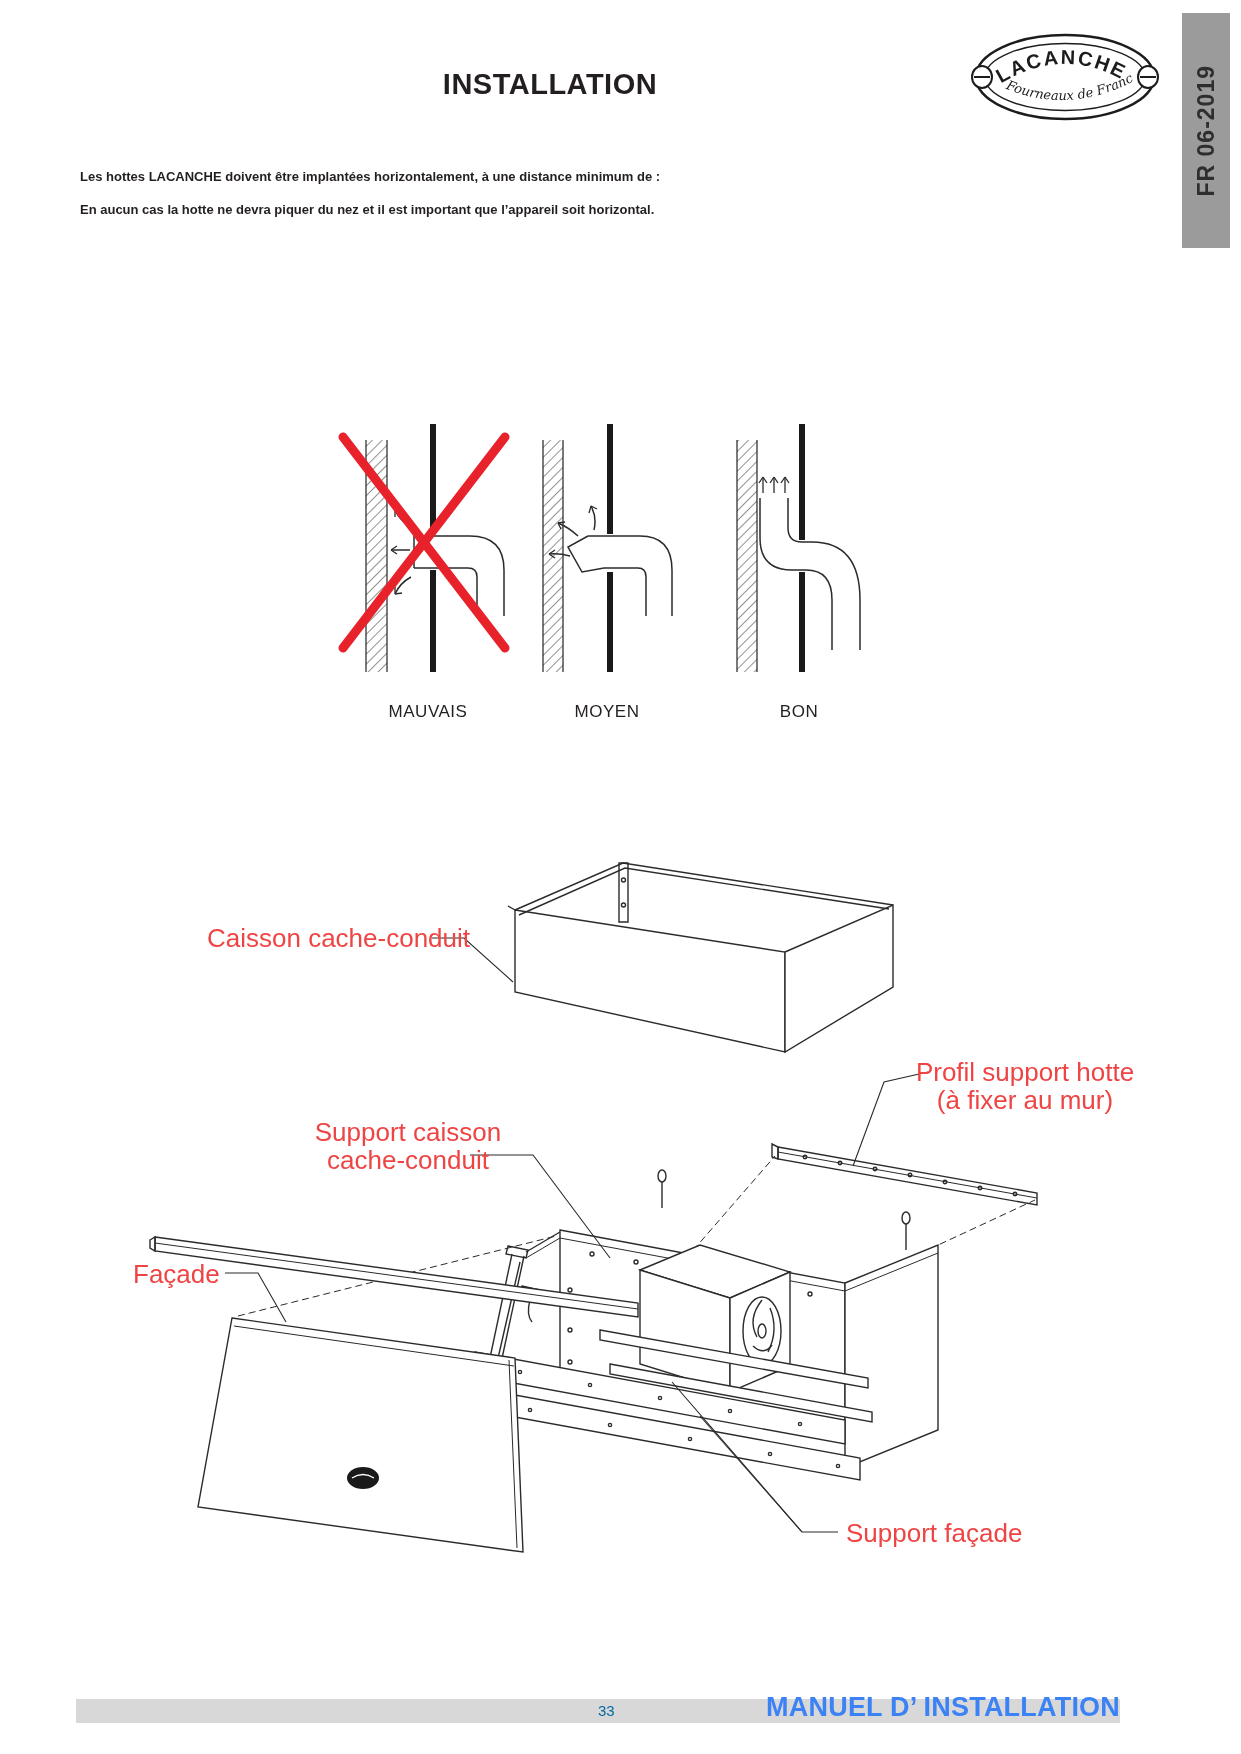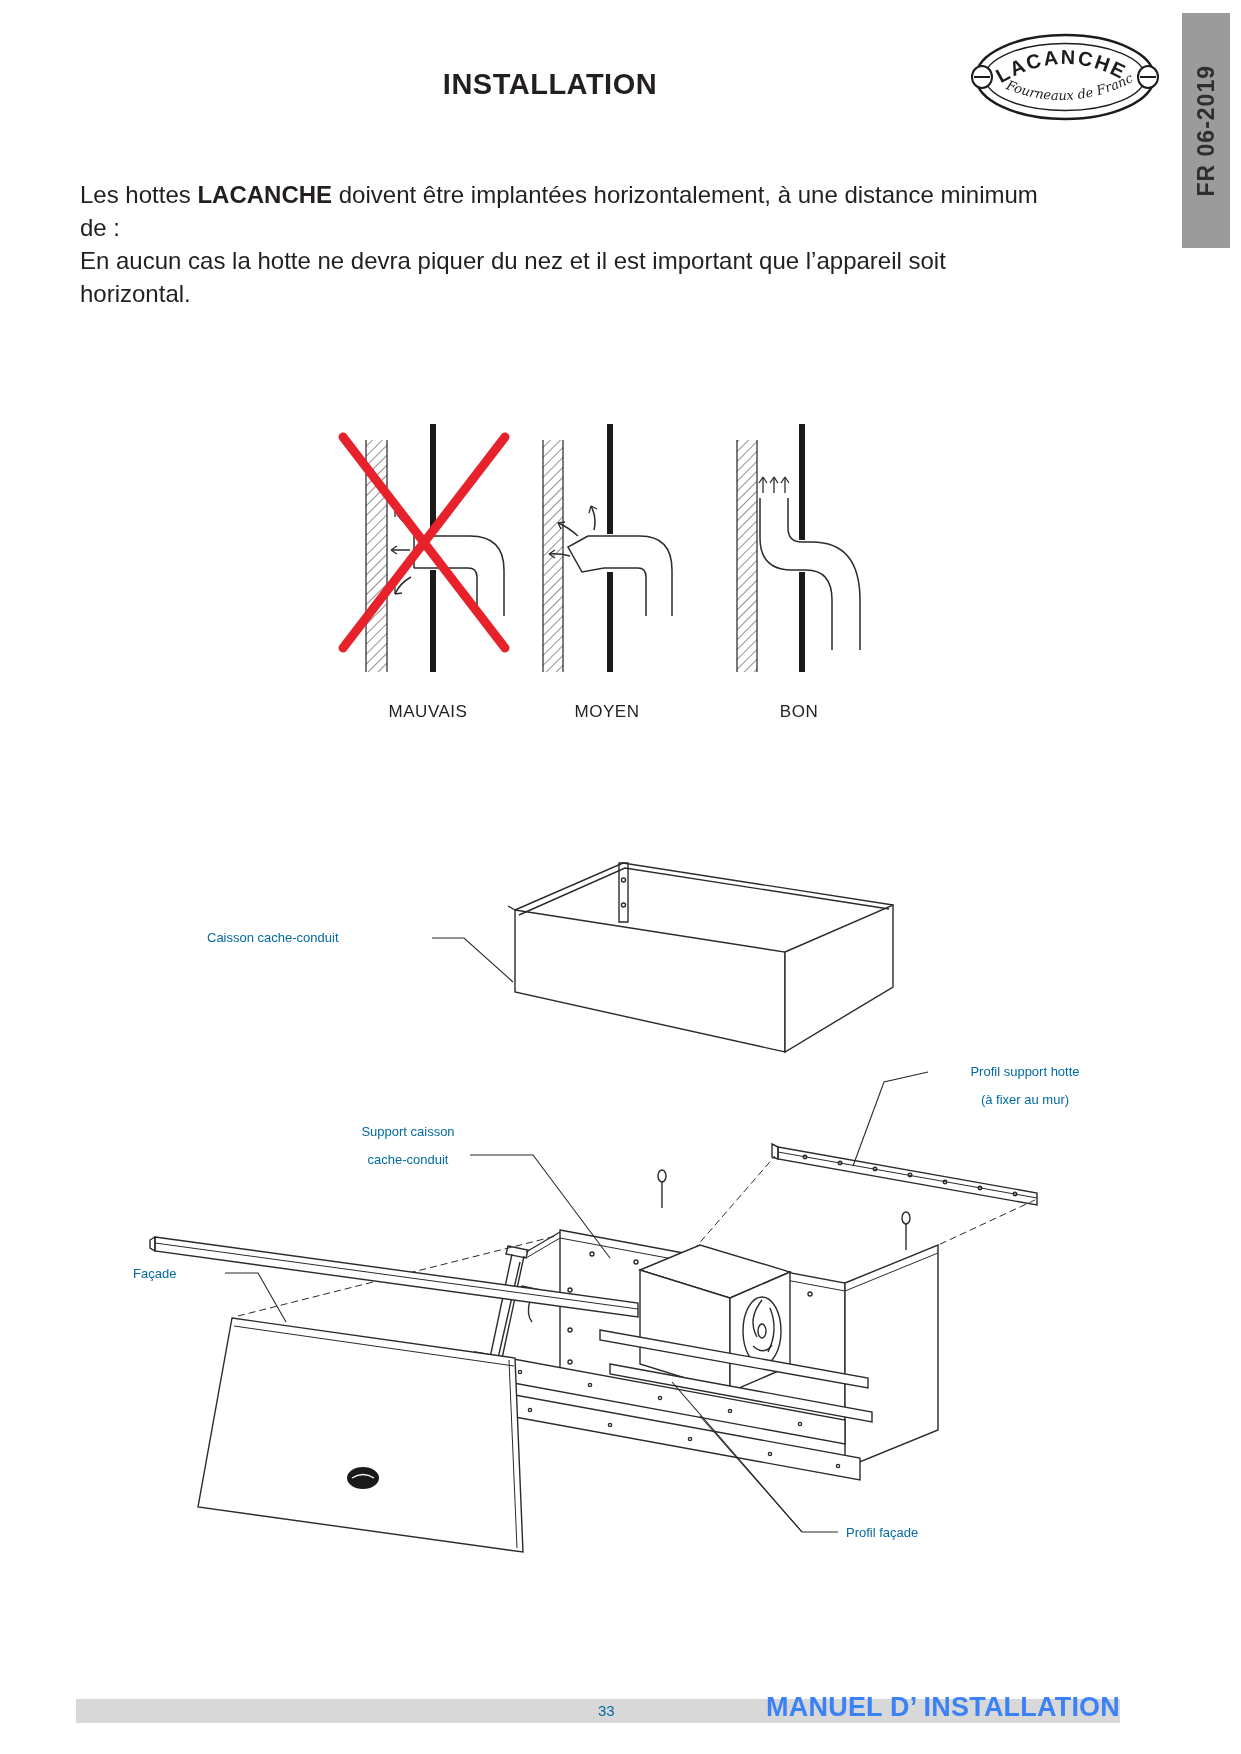--- a/index.html
+++ b/index.html
@@ -13,28 +13,28 @@
   }
   .sidebar{
     position:absolute;left:1182px;top:13px;width:48px;height:235px;
     background:#9b9b9b;display:flex;align-items:center;justify-content:center;
   }
   .sidebar span{
     writing-mode:vertical-rl;transform:rotate(180deg);
     font-size:23px;font-weight:bold;color:#2e2e2e;letter-spacing:1px;white-space:nowrap;
   }
   .logo{position:absolute;left:970px;top:30px;}
-  .intro{position:absolute;left:80px;top:178px;width:965px;font-size:24px;line-height:33px;}
+  .intro{position:absolute;left:80px;top:160px;width:965px;font-size:13px;line-height:33px;font-weight:bold;}
   .intro p{margin:0;}
   .fig-label{
     position:absolute;font-size:17px;letter-spacing:.5px;color:#231f20;
     transform:translateX(-50%);white-space:nowrap;
   }
   .part-label{
-    position:absolute;font-size:13px;line-height:28px;color:#0369a1;white-space:nowrap;
+    position:absolute;font-size:26px;line-height:28px;color:#ef4444;white-space:nowrap;
   }
   .part-label.center{text-align:center;transform:none;}
   svg{position:absolute;}
   .footer-bar{position:absolute;left:76px;top:1699px;width:1044px;height:24px;background:#d8d8d8;}
   .footer-page{position:absolute;left:598px;top:1702px;font-size:15px;color:#0369a1;}
   .footer-title{
     position:absolute;right:121px;top:1692px;font-size:27px;font-weight:800;
     color:#3b82f6;letter-spacing:.2px;white-space:nowrap;
   }
 </style>
@@ -287,19 +287,19 @@
 
   <div class="part-label center" style="left:900px;top:1058px;width:250px">
     <div>Profil support hotte</div>
     <div>(à fixer au mur)</div>
   </div>
   <div class="part-label center" style="left:302px;top:1118px;width:212px">
     <div>Support caisson</div>
     <div>cache-conduit</div>
   </div>
   <div class="part-label" style="left:133px;top:1260px">Façade</div>
-  <div class="part-label" style="left:846px;top:1519px">Profil façade</div>
+  <div class="part-label" style="left:846px;top:1519px">Support façade</div>
 
   <div class="footer-bar"></div>
   <div class="footer-page">33</div>
   <div class="footer-title">MANUEL D’ INSTALLATION</div>
 
 </div>
 
 </body></html>

